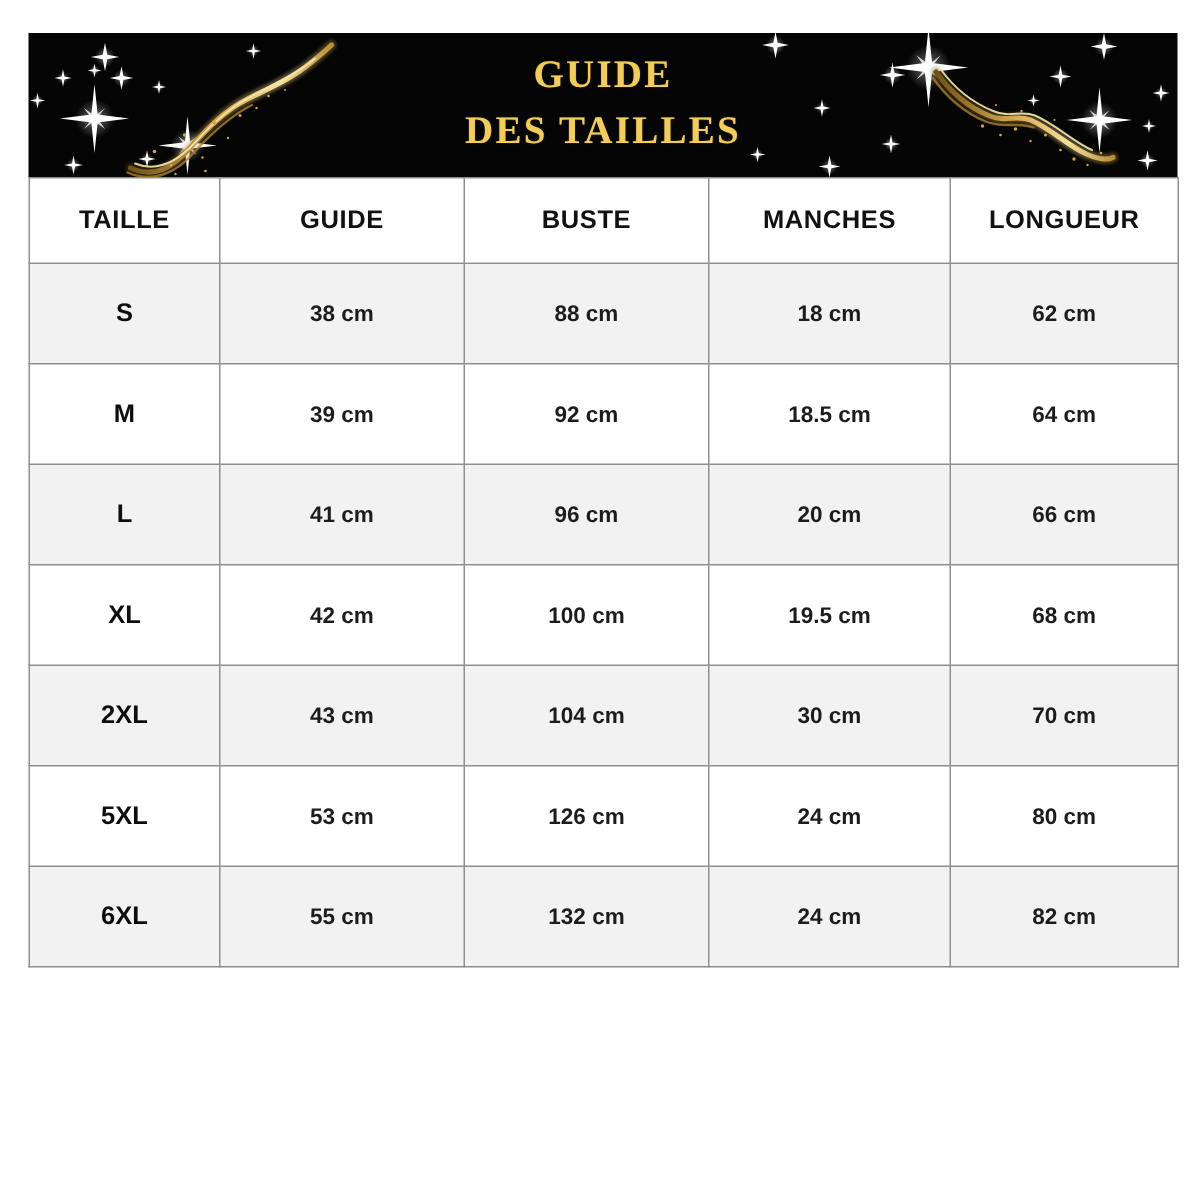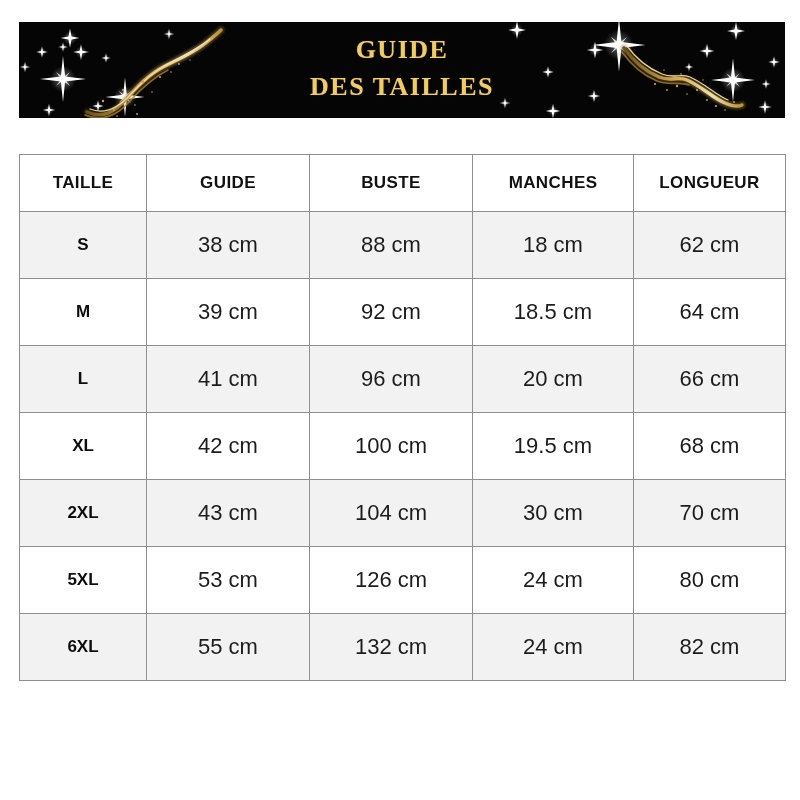--- a/index.html
+++ b/index.html
@@ -45,41 +45,40 @@
     font-size: 26px;
     line-height: 37px;
     letter-spacing: 1.5px;
     text-shadow: 0 0 1px rgba(242,205,93,0.4);
   }
   
   table.size-table {
     width: 766px;
     border-collapse: collapse;
     table-layout: fixed;
-    margin-top: 36px;
   }
   table.size-table th,
   table.size-table td {
     border: 1px solid #8f8f8f;
     text-align: center;
     vertical-align: middle;
     color: #111111;
     background: #ffffff;
     padding: 0;
   }
   table.size-table th {
     height: 56px;
     font-size: 17px;
     font-weight: bold;
     letter-spacing: 0.4px;
   }
   table.size-table td {
     height: 66px;
-    font-size: 22px;
-    font-weight: normal;
+    font-size: 15px;
+    font-weight: bold;
     color: #1c1c1c;
   }
   table.size-table td.size-cell {
     font-size: 17px;
     font-weight: bold;
     color: #0d0d0d;
   }
   table.size-table tbody tr:nth-child(odd) th,
   table.size-table tbody tr:nth-child(odd) td {
     background: #f2f2f2;

